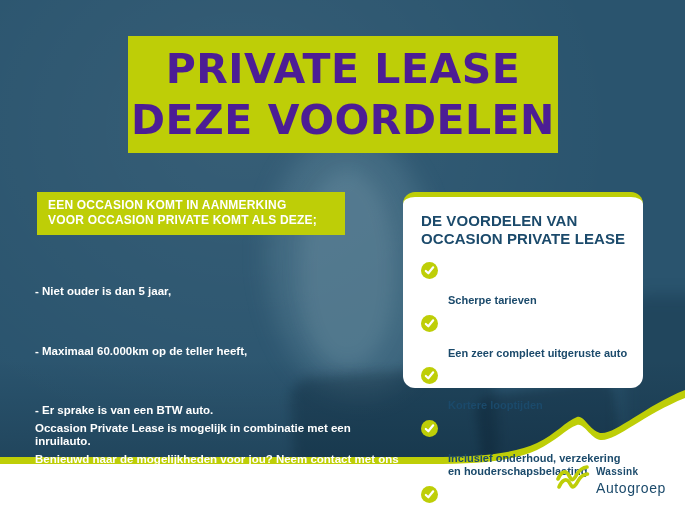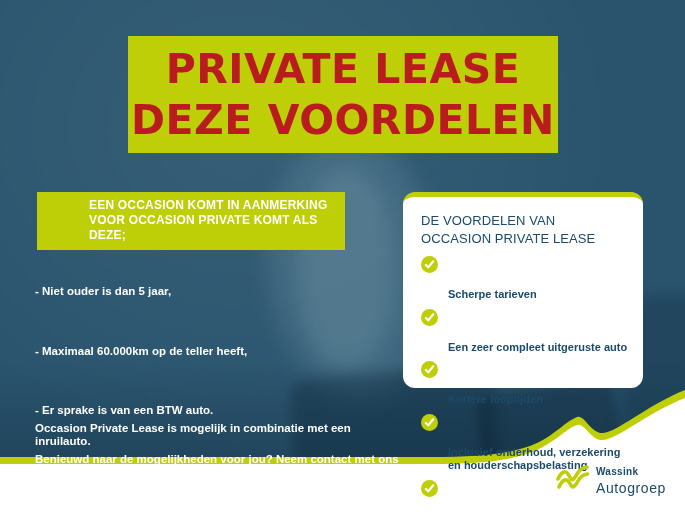--- a/index.html
+++ b/index.html
@@ -49,49 +49,49 @@
   .bottom-shade{
     position:absolute;left:0;top:360px;width:685px;height:100px;
     background:linear-gradient(to bottom, transparent, rgba(0,18,32,0.22));
   }
   
   .hero{
     position:absolute;left:128px;top:36px;width:430px;height:117px;
     background:#BECE07;
     display:flex;flex-direction:column;align-items:center;justify-content:center;
     text-align:center;
-    color:#b91c1c;
+    color:#4c1d95;
     font-family:"DejaVu Sans",sans-serif;
     font-weight:bold;font-size:41px;line-height:51px;letter-spacing:0.5px;
   }
   
   .elig-heading{
     position:absolute;left:37px;top:192px;width:308px;box-sizing:border-box;
     background:#BECE07;color:#ffffff;
     padding:6px 11px 7px 11px;
     font-weight:bold;font-size:12px;line-height:15px;letter-spacing:0.2px;
   }
-  .elig-heading span{display:block;margin-left:41px;}
+  .elig-heading span{display:block;}
   .elig-body{
     position:absolute;left:35px;top:239px;width:365px;
     color:#ffffff;font-weight:bold;font-size:11.5px;line-height:13.5px;
   }
   .elig-body .bullet{display:block;margin-top:46px;}
   .elig-body .para{display:block;margin-top:4px;}
   
   .card{
     position:absolute;left:403px;top:192px;width:240px;height:196px;
     box-sizing:border-box;
     background:#ffffff;border-radius:12px;
     border-top:5px solid #BECE07;
     padding:15px 6px 0 18px;
   }
   .card-title{
-    color:#1B4A6B;font-weight:normal;font-size:13px;line-height:18px;
-    margin-bottom:8px;letter-spacing:0.1px;
+    color:#1B4A6B;font-weight:bold;font-size:15px;line-height:18px;
+    margin-bottom:14px;letter-spacing:0.1px;
   }
   .card-title span{display:block;}
   .benefit{
     display:flex;align-items:flex-start;margin-bottom:7px;
   }
   .check-bubble{
     flex:none;width:17px;height:17px;border-radius:50%;
     background:#BECE07;margin-right:10px;margin-top:0px;
     display:flex;align-items:center;justify-content:center;
   }

